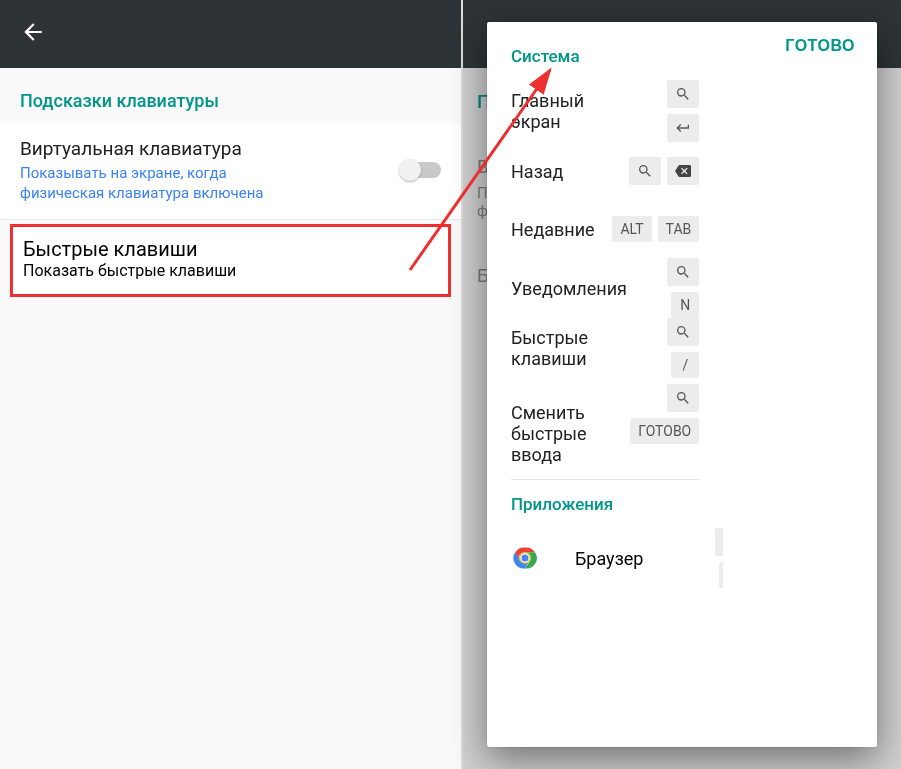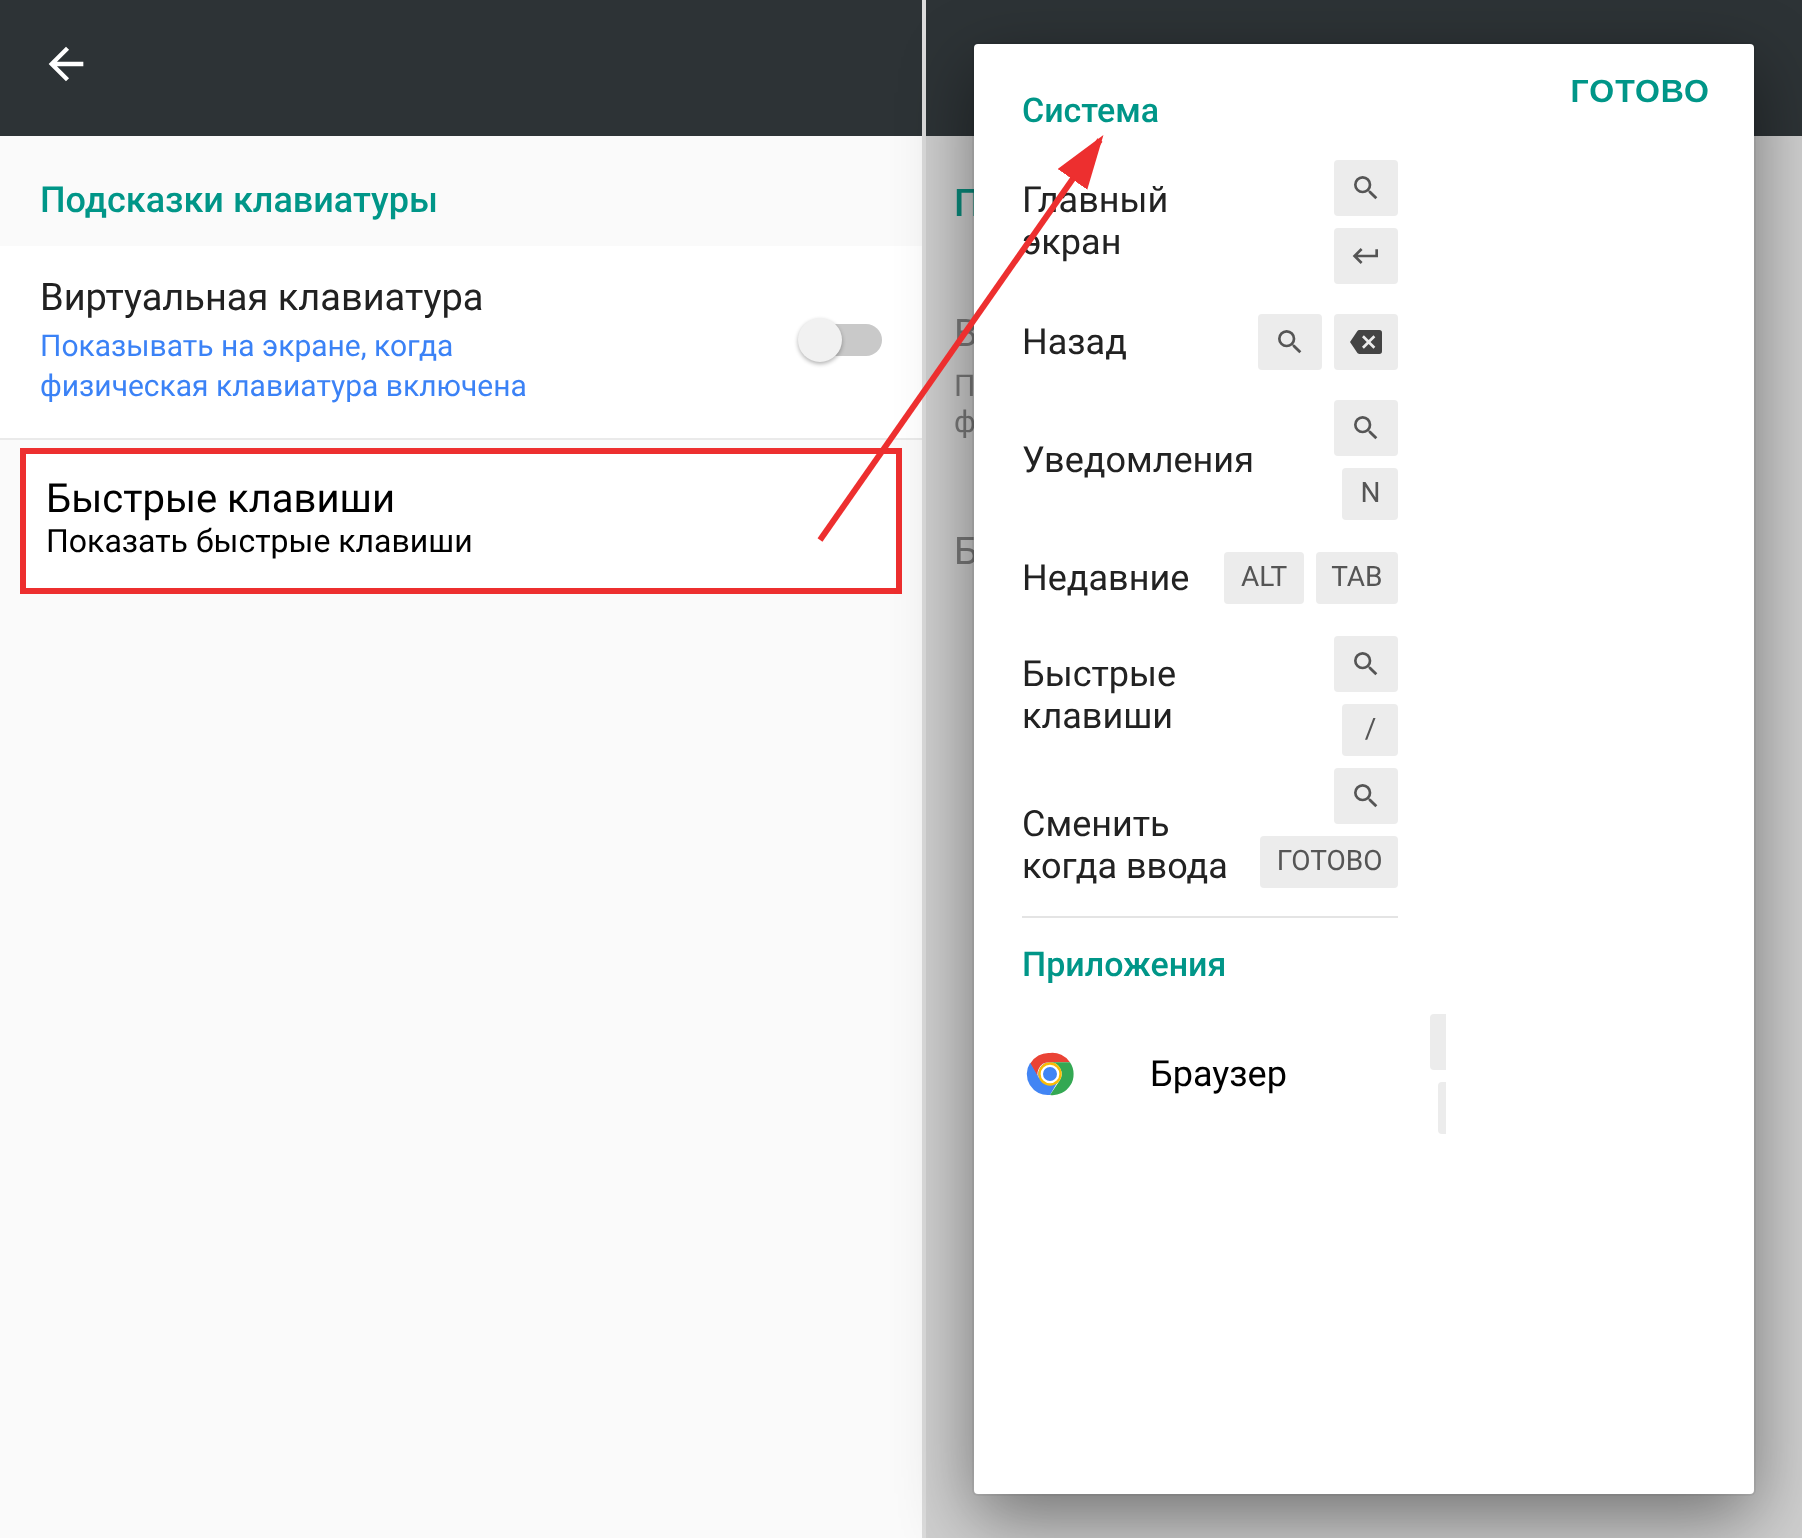--- a/index.html
+++ b/index.html
@@ -198,53 +198,53 @@
             </span>
           <span class="keycap dark">
               <svg viewBox="0 0 24 24">
                 <path fill="#444" d="M22 3H7c-.69 0-1.23.35-1.59.88L0 12l5.41 8.11c.36.53.9.89 1.59.89h15a2 2 0 002-2V5a2 2 0 00-2-2zm-3 12.59L17.59 17 14 13.41 10.41 17 9 15.59 12.59 12 9 8.41 10.41 7 14 10.59 17.59 7 19 8.41 15.41 12 19 15.59z"></path>
               </svg>
             </span>
         </div>
       </div>
 
       <div class="dlg-row">
-        <div class="label">Уведомления</div>
-        <div class="keys">
-          <span class="keycap">
-              <svg viewBox="0 0 24 24">
-                <path d="M15.5 14h-.79l-.28-.27A6.471 6.471 0 0016 9.5 6.5 6.5 0 109.5 16a6.471 6.471 0 004.23-1.57l.27.28v.79l5 4.99L20.49 19l-4.99-5zM9.5 14A4.5 4.5 0 1114 9.5 4.5 4.5 0 019.5 14z"></path>
-              </svg>
-            </span>
-          <span class="keycap">N</span>
-        </div>
-      </div>
-
-      <div class="dlg-row">
         <div class="label">Недавние</div>
         <div class="keys">
           <span class="keycap">ALT</span>
           <span class="keycap">TAB</span>
         </div>
       </div>
 
       <div class="dlg-row">
+        <div class="label">Уведомления</div>
+        <div class="keys">
+          <span class="keycap">
+              <svg viewBox="0 0 24 24">
+                <path d="M15.5 14h-.79l-.28-.27A6.471 6.471 0 0016 9.5 6.5 6.5 0 109.5 16a6.471 6.471 0 004.23-1.57l.27.28v.79l5 4.99L20.49 19l-4.99-5zM9.5 14A4.5 4.5 0 1114 9.5 4.5 4.5 0 019.5 14z"></path>
+              </svg>
+            </span>
+          <span class="keycap">N</span>
+        </div>
+      </div>
+
+      <div class="dlg-row">
         <div class="label">Быстрые клавиши</div>
         <div class="keys">
           <span class="keycap">
               <svg viewBox="0 0 24 24">
                 <path d="M15.5 14h-.79l-.28-.27A6.471 6.471 0 0016 9.5 6.5 6.5 0 109.5 16a6.471 6.471 0 004.23-1.57l.27.28v.79l5 4.99L20.49 19l-4.99-5zM9.5 14A4.5 4.5 0 1114 9.5 4.5 4.5 0 019.5 14z"></path>
               </svg>
             </span>
           <span class="keycap">/</span>
         </div>
       </div>
 
       <div class="dlg-row" style="align-items:flex-start; padding-top:6px;">
-        <div class="label" style="padding-top:18px;">Сменить когда ввода</div>
+        <div class="label" style="padding-top:18px;">Сменить быстрые ввода</div>
         <div class="keys" style="flex-direction:column; align-items:flex-end;">
           <span class="keycap">
               <svg viewBox="0 0 24 24">
                 <path d="M15.5 14h-.79l-.28-.27A6.471 6.471 0 0016 9.5 6.5 6.5 0 109.5 16a6.471 6.471 0 004.23-1.57l.27.28v.79l5 4.99L20.49 19l-4.99-5zM9.5 14A4.5 4.5 0 1114 9.5 4.5 4.5 0 019.5 14z"></path>
               </svg>
             </span>
           <span class="keycap">ГОТОВО</span>
         </div>
       </div>
 

